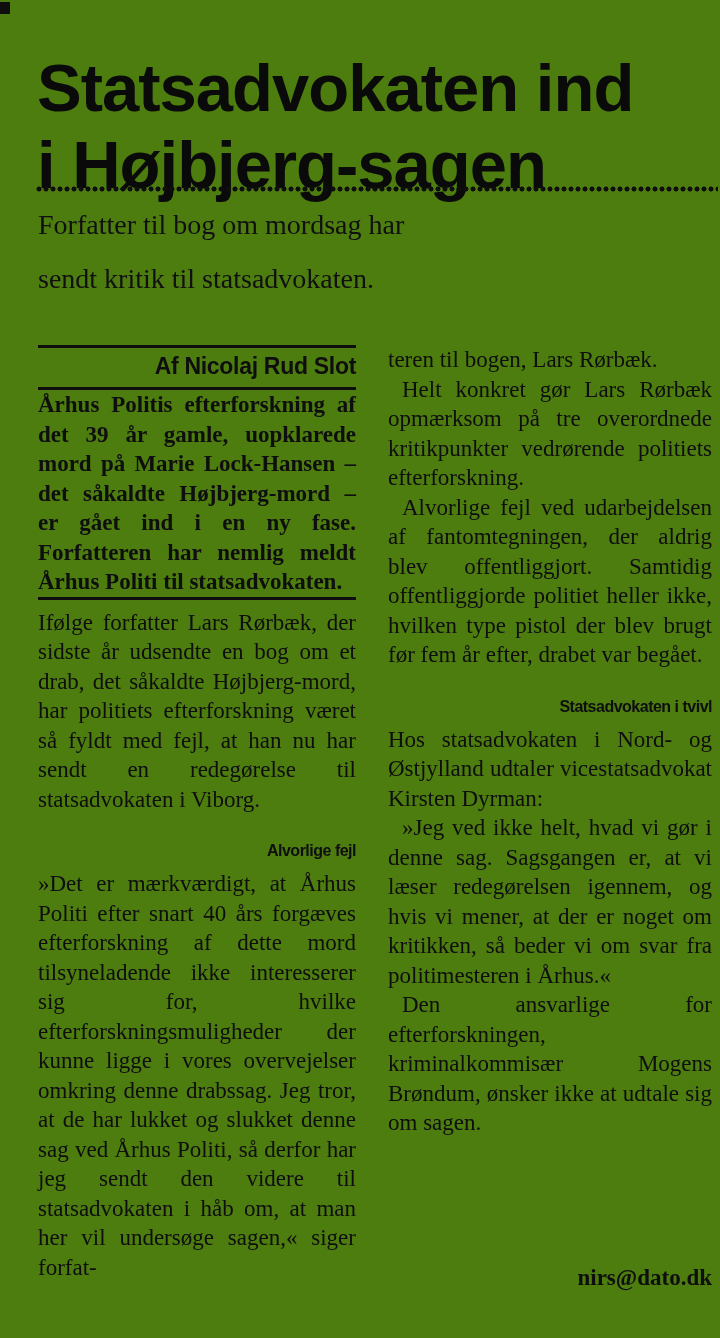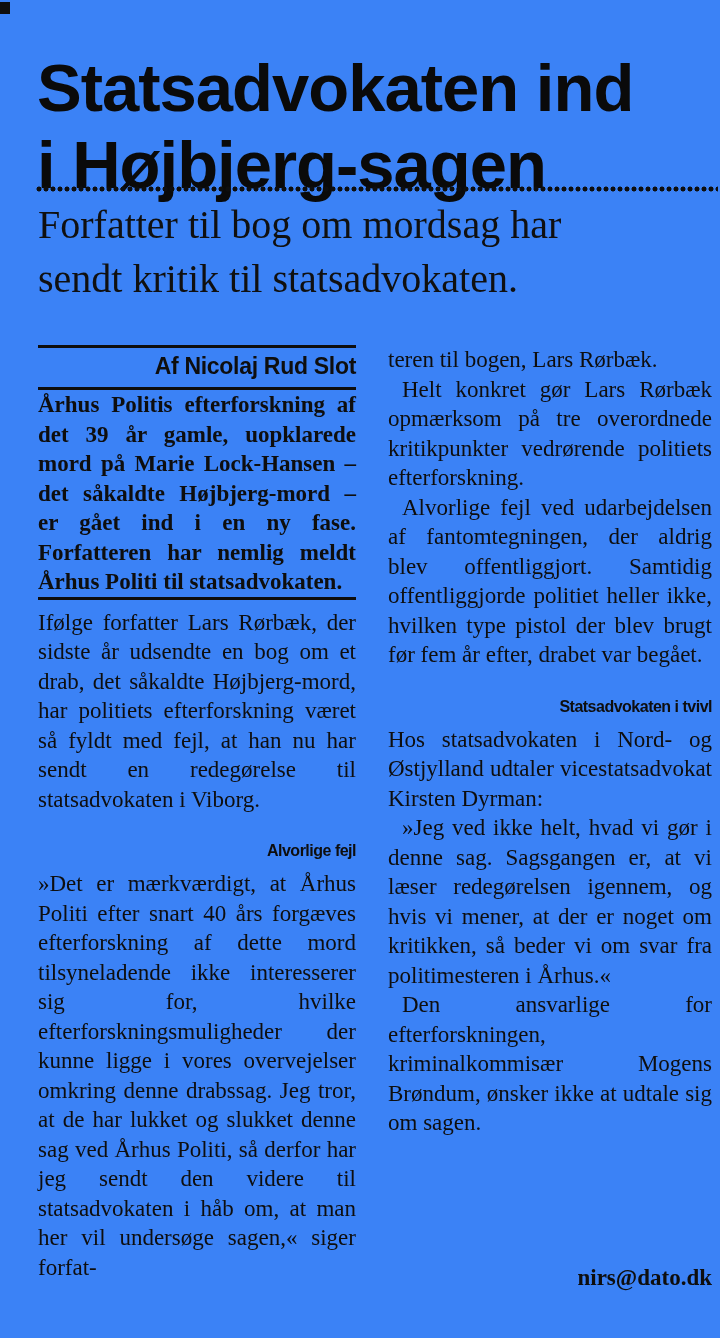--- a/index.html
+++ b/index.html
@@ -1,20 +1,20 @@
 <!DOCTYPE html>
 <html><head>
 <meta charset="utf-8">
 <style>
   html, body { margin: 0; padding: 0; }
   .page {
     position: relative;
     width: 720px;
     height: 1338px;
-    background: #3b82f6;
+    background: #4d7c0f;
     color: #0e0e0e;
     font-family: "Liberation Serif", serif;
     overflow: hidden;
   }
   .corner-artifact {
     position: absolute; left: 0; top: 2px;
     width: 10px; height: 12px; background: #0e0e0e;
   }
   .headline {
     position: absolute; left: 37px; top: 4px;
@@ -28,21 +28,21 @@
   }
   .dotted-rule {
     position: absolute; left: 36px; top: 186px;
     width: 682px; height: 6px;
     background-image: radial-gradient(circle at 3px 3px, #0e0e0e 2.2px, rgba(0,0,0,0) 2.8px);
     background-size: 7px 6px;
     background-repeat: repeat-x;
   }
   .deck {
     position: absolute; left: 38px; top: 198px;
-    font-size: 40px;
+    font-size: 28px;
     line-height: 54px;
     white-space: nowrap;
     color: #101010;
   }
   .col {
     position: absolute; top: 345px;
     font-size: 23px;
     line-height: 29.5px;
     text-align: justify;
   }

